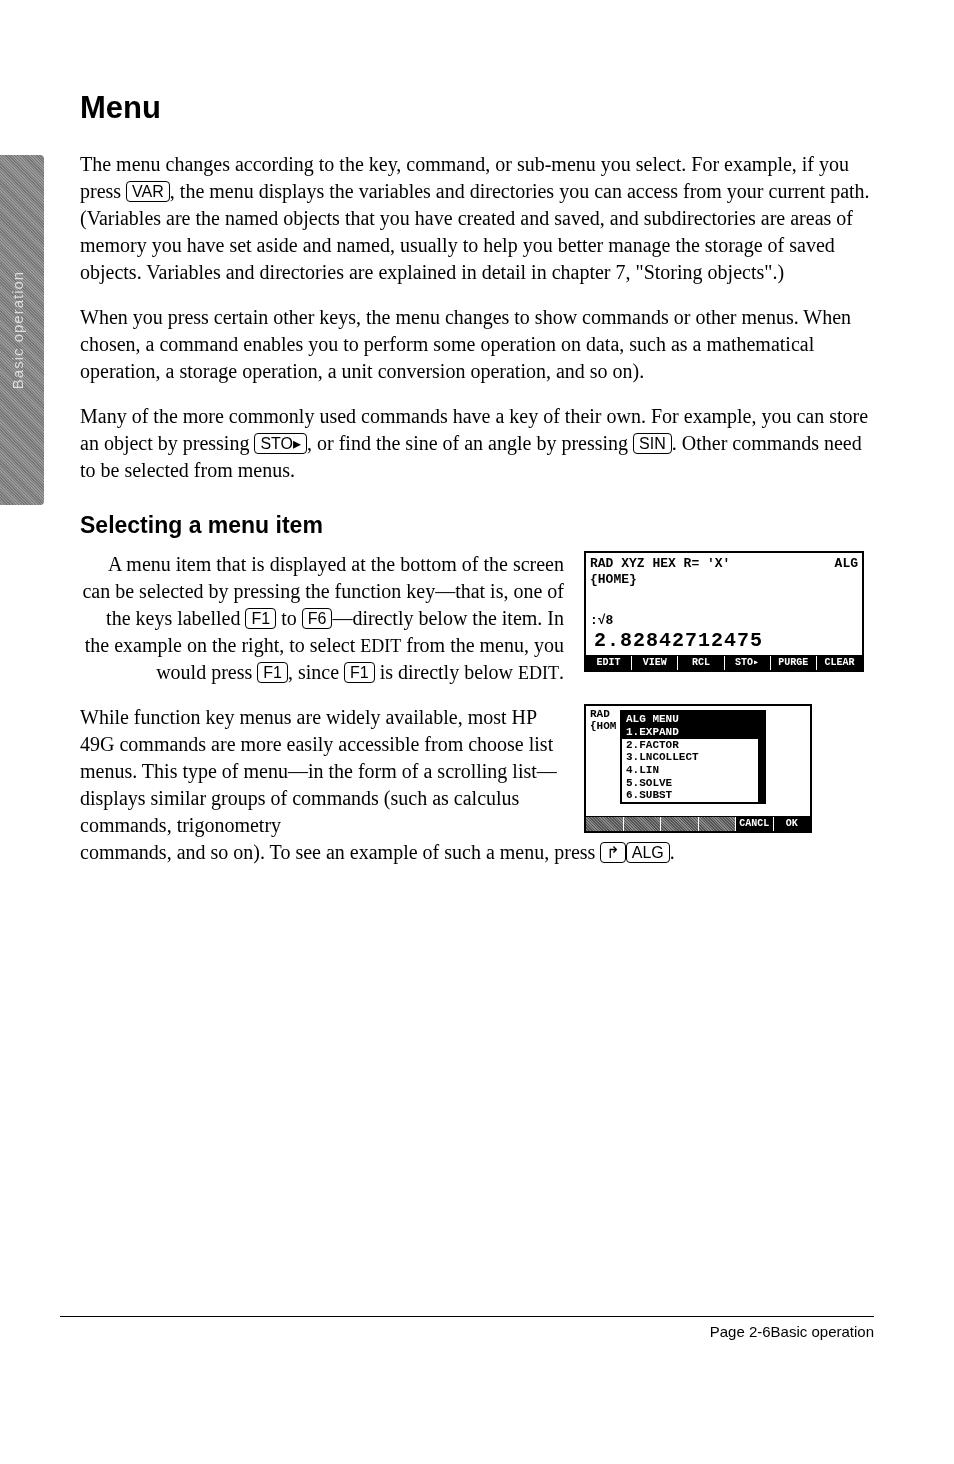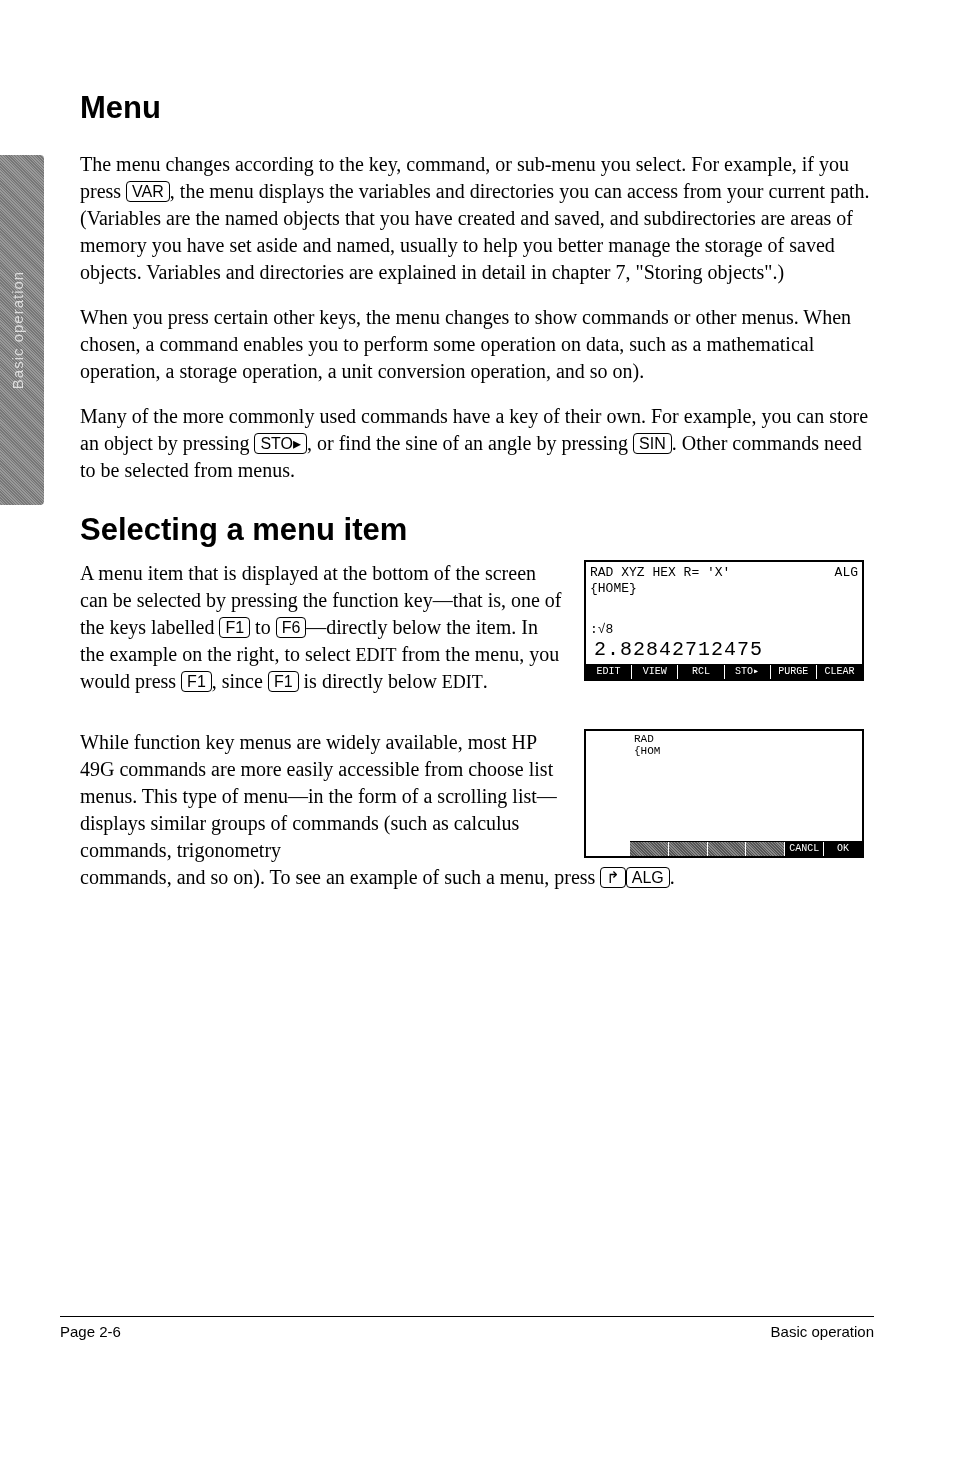--- a/index.html
+++ b/index.html
@@ -38,21 +38,21 @@
   }
   h1 {
     font-family: Arial, Helvetica, sans-serif;
     font-weight: bold;
     font-size: 31px;
     margin: 0 0 25px 0;
   }
   h2 {
     font-family: Arial, Helvetica, sans-serif;
     font-weight: bold;
-    font-size: 31px;
+    font-size: 23px;
     margin: 28px 0 12px 0;
   }
   p {
     font-size: 20px;
     line-height: 1.35;
     margin: 0 0 18px 0;
     text-align: left;
   }
   ul {
     margin: 0 0 18px 0;
@@ -80,20 +80,21 @@
   .figure-row {
     display: flex;
     gap: 20px;
     margin-bottom: 18px;
   }
   .figure-row .text-col {
     flex: 1;
   }
   .figure-row .fig-col {
     flex: 0 0 290px;
+    font-weight: bold;
   }
   .calc-screen {
     border: 2px solid #000;
     font-family: 'Courier New', monospace;
     font-size: 13px;
     line-height: 1.2;
     background: #fff;
     width: 280px;
     box-sizing: border-box;
   }
@@ -126,24 +127,23 @@
     font-size: 10px;
     padding: 1px 0;
     border-right: 1px solid #fff;
   }
   .calc-screen .sk:last-child { border-right: none; }
   .calc-screen2 {
     border: 2px solid #000;
     font-family: 'Courier New', monospace;
     font-size: 12px;
     background: #fff;
-    width: 280px;
+    width: 228px;
     box-sizing: border-box;
     position: relative;
-    padding-left: 44px;
   }
   .calc-screen2 .hdr {
     padding: 2px 4px 0 4px;
     font-size: 11px;
   }
   .calc-screen2 .popup {
     position: absolute;
     left: 34px;
     top: 4px;
     right: 44px;
@@ -198,21 +198,21 @@
   .footer {
     position: absolute;
     bottom: 40px;
     left: 60px;
     right: 80px;
     border-top: 1px solid #000;
     padding-top: 6px;
     font-family: Arial, sans-serif;
     font-size: 15px;
     display: flex;
-    justify-content: space-between;
+    justify-content: flex-end;
   }
 </style>
 </head>
 <body>
 
 <div class="page">
   <div class="side-tab">
     <span>Basic operation</span>
   </div>
 
@@ -227,21 +227,21 @@
   <p>When you press certain other keys, the menu changes to show commands or other menus. When chosen, a command enables you to perform some operation on data, such as a mathematical operation, a storage operation, a unit conversion operation, and so on).</p>
 
   <p>
     <span>Many of the more commonly used commands have a key of their own. For example, you can store an object by pressing </span><span class="key">STO▸</span><span>, or find the sine of an angle by pressing </span><span class="key">SIN</span><span>. Other commands need to be selected from menus.</span>
   </p>
 
   <h2>Selecting a menu item</h2>
 
   <div class="figure-row">
     <div class="text-col">
-      <p style="margin-bottom:16px;">
+      <p style="margin-bottom:0;text-align:right;">
         <span>A menu item that is displayed at the bottom of the screen can be selected by pressing the function key—that is, one of the keys labelled </span><span class="key">F1</span><span> to </span><span class="key">F6</span><span>—directly below the item. In the example on the right, to select </span><span class="smallcaps">EDIT</span><span> from the menu, you would press </span><span class="key">F1</span><span>, since </span><span class="key">F1</span><span> is directly below </span><span class="smallcaps">EDIT</span><span>.</span>
       </p>
     </div>
     <div class="fig-col">
       <div class="calc-screen">
         <div class="header">
           <span>RAD XYZ HEX R= 'X'</span>
           <span>ALG</span>
         </div>
         <div class="path">{HOME}</div>
@@ -264,20 +264,30 @@
   <div class="figure-row">
     <div class="text-col">
       <p style="margin-bottom:0;">
         <span id="p6-part1">While function key menus are widely available, most HP 49G commands are more easily accessible from choose list menus. This type of menu—in the form of a scrolling list—displays similar groups of commands (such as calculus commands, trigonometry</span>
       </p>
     </div>
     <div class="fig-col">
       <div class="calc-screen2">
         <div class="hdr">RAD<br>{HOM</div>
         <div class="body2"></div>
+        <div class="popup">
+          <div class="popup-title">ALG MENU</div>
+          <div class="popup-item sel">1.EXPAND</div>
+          <div class="popup-item">2.FACTOR</div>
+          <div class="popup-item">3.LNCOLLECT</div>
+          <div class="popup-item">4.LIN</div>
+          <div class="popup-item">5.SOLVE</div>
+          <div class="popup-item">6.SUBST</div>
+          <div class="popup-scroll"></div>
+        </div>
         <div class="softkeys2">
           <div class="sk2"></div>
           <div class="sk2"></div>
           <div class="sk2"></div>
           <div class="sk2"></div>
           <div class="sk2 active">CANCL</div>
           <div class="sk2 active">OK</div>
         </div>
       </div>
     </div>

